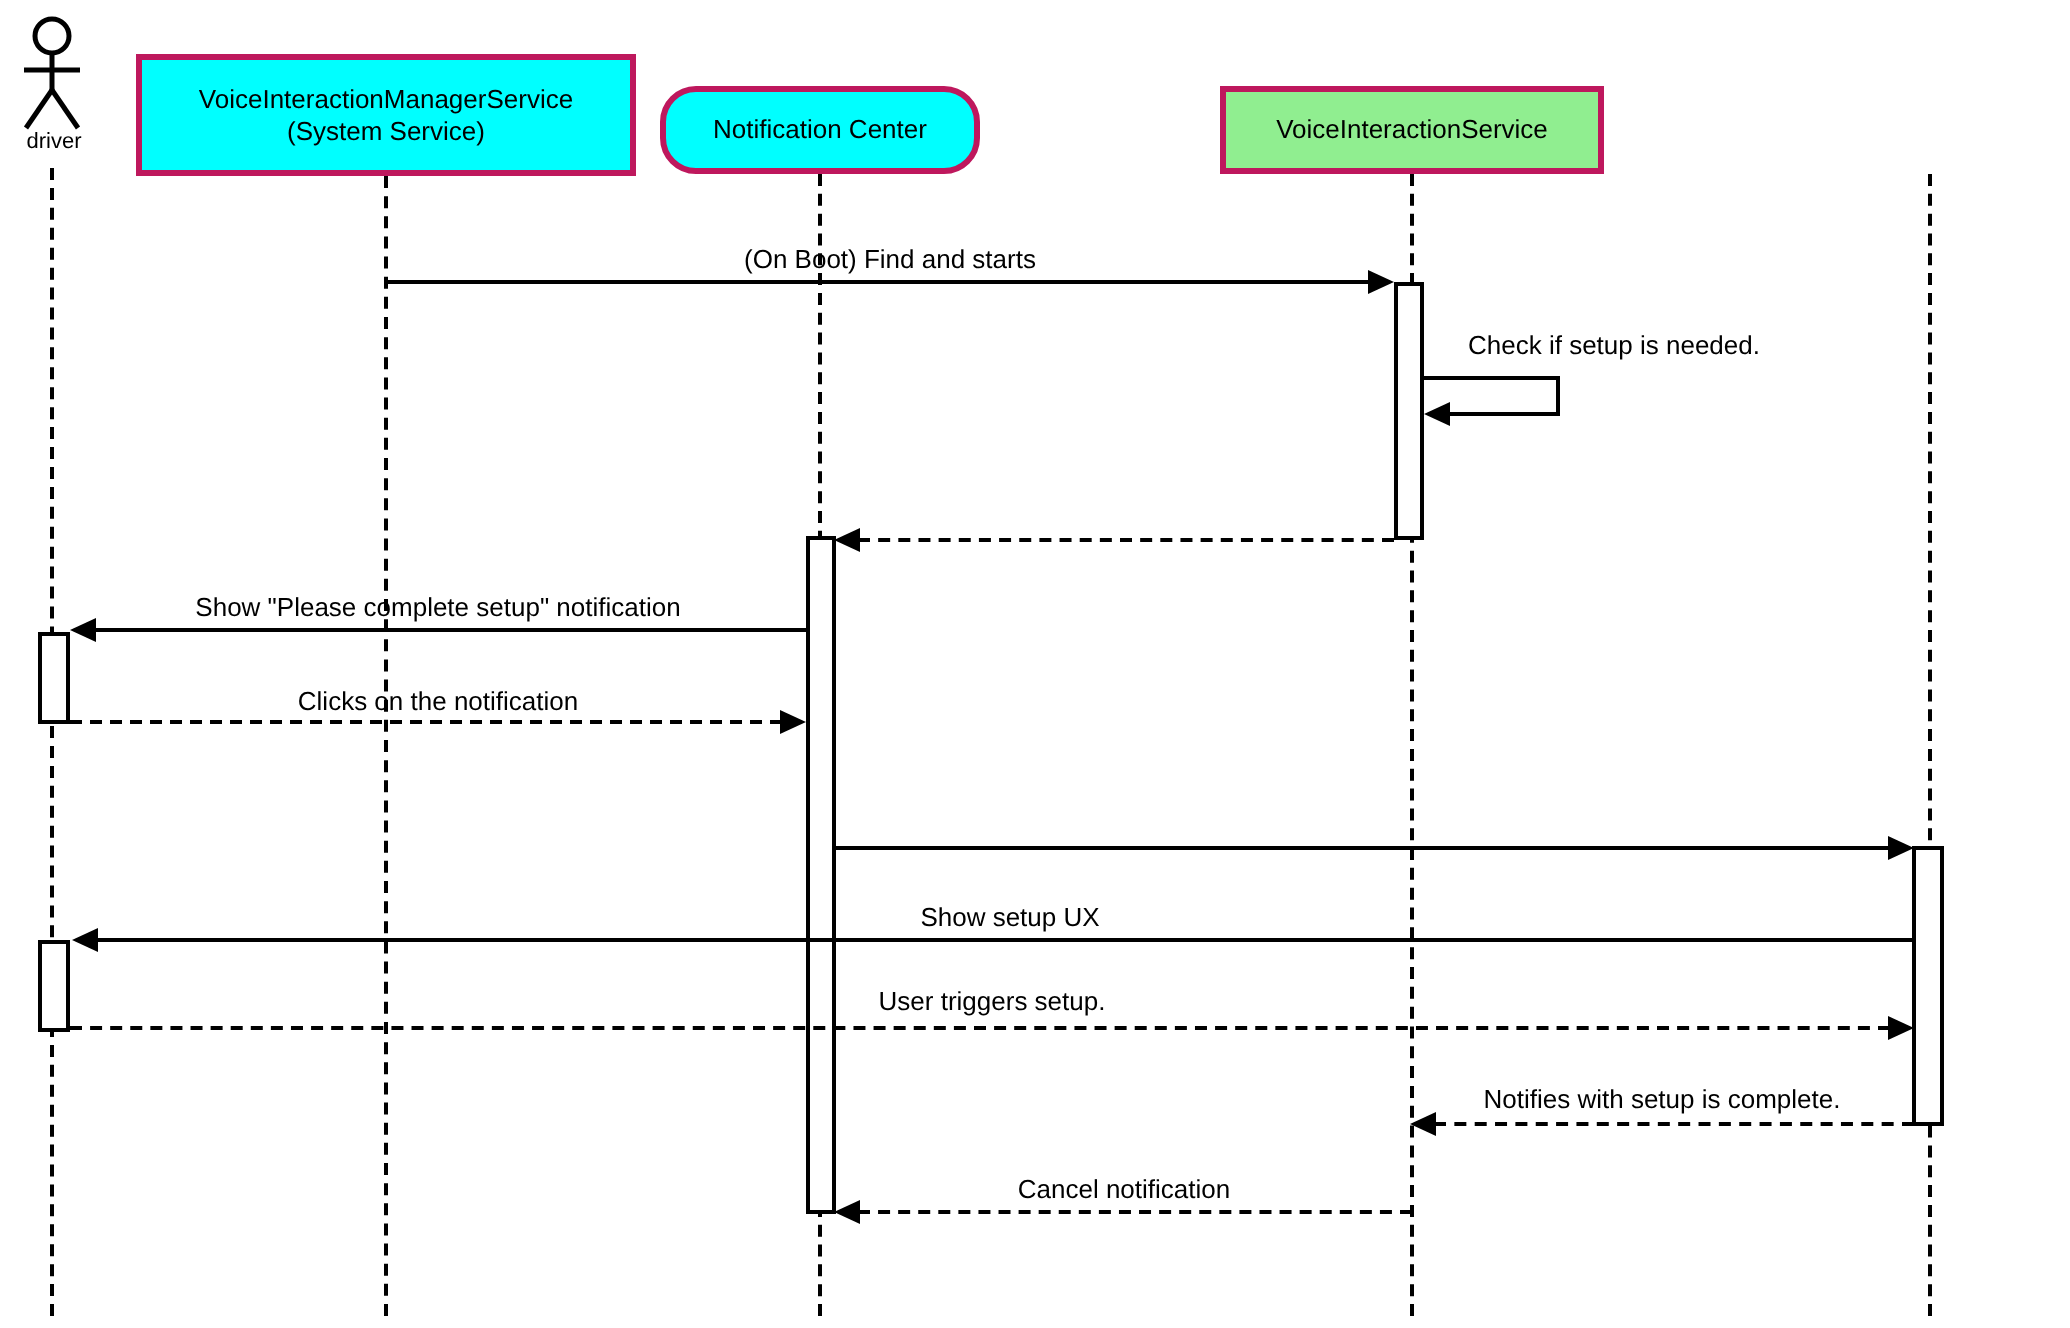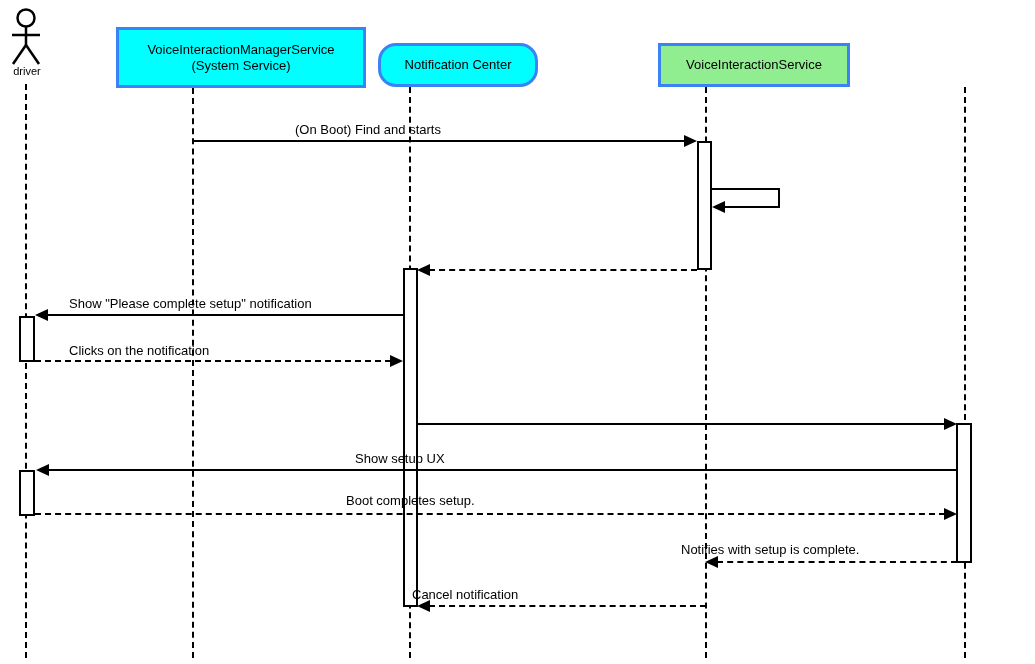--- a/index.html
+++ b/index.html
@@ -13,31 +13,30 @@
     overflow: hidden;
   }
   .lifeline {
     position: absolute;
     width: 0;
     border-left: 2px dashed #000;
     z-index: 1;
   }
   .pbox {
     position: absolute;
-    border: 3px solid #3b82f6;
+    border: 3px solid #be185d;
     display: flex;
     align-items: center;
     justify-content: center;
     text-align: center;
     font-size: 13px;
     line-height: 16px;
     white-space: pre-line;
     box-sizing: border-box;
     z-index: 3;
-    margin-left: 48px;
   }
   .act {
     position: absolute;
     background: #ffffff;
     border: 2px solid #000;
     box-sizing: border-box;
     z-index: 2;
   }
   .mline { position: absolute; height: 0; border-top: 2px solid #000; z-index: 3; }
   .mline.dashed { border-top-style: dashed; }
@@ -52,21 +51,21 @@
     border-top: 6px solid transparent; border-bottom: 6px solid transparent;
     border-right: 13px solid #000;
   }
   .lbl {
     position: absolute;
     font-size: 13px;
     line-height: 15px;
     white-space: pre-line;
     z-index: 5;
   }
-  .lbl.center { }
+  .lbl.center { text-align: center; }
   .actor-label {
     position: absolute;
     font-size: 11px;
     text-align: center;
     z-index: 3;
   }
   svg.actor { position: absolute; z-index: 3; }
 </style>
 </head>
 <body>
@@ -102,20 +101,21 @@
   <div class="act" style="left:697px; top:141px; width:15px; height:129px;"></div>
   <div class="act" style="left:403px; top:268px; width:15px; height:339px;"></div>
   <div class="act" style="left:19px; top:316px; width:16px; height:46px;"></div>
   <div class="act" style="left:19px; top:470px; width:16px; height:46px;"></div>
   <div class="act" style="left:956px; top:423px; width:16px; height:140px;"></div>
 
   <div class="lbl center" style="left:295px; top:122px; width:300px;">(On Boot) Find and starts</div>
   <div class="mline" style="left:193px; top:140px; width:493px;"></div>
   <div class="head-right" style="left:684px; top:135px;"></div>
 
+  <div class="lbl" style="left:734px; top:165px; width:220px;">Check if setup is needed.</div>
   <div class="mline" style="left:712px; top:188px; width:68px;"></div>
   <div class="vline" style="left:778px; top:188px; height:20px;"></div>
   <div class="mline" style="left:723px; top:206px; width:57px;"></div>
   <div class="head-left" style="left:712px; top:201px;"></div>
 
   <div class="mline dashed" style="left:429px; top:269px; width:268px;"></div>
   <div class="head-left" style="left:417px; top:264px;"></div>
 
   <div class="lbl center" style="left:69px; top:296px; width:300px;">Show "Please complete setup" notification</div>
   <div class="mline" style="left:46px; top:314px; width:357px;"></div>
@@ -125,21 +125,21 @@
   <div class="mline dashed" style="left:35px; top:360px; width:356px;"></div>
   <div class="head-right" style="left:390px; top:355px;"></div>
 
   <div class="mline" style="left:418px; top:423px; width:528px;"></div>
   <div class="head-right" style="left:944px; top:418px;"></div>
 
   <div class="lbl center" style="left:355px; top:451px; width:300px;">Show setup UX</div>
   <div class="mline" style="left:47px; top:469px; width:910px;"></div>
   <div class="head-left" style="left:36px; top:464px;"></div>
 
-  <div class="lbl center" style="left:346px; top:493px; width:300px;">Boot completes setup.</div>
+  <div class="lbl center" style="left:346px; top:493px; width:300px;">User triggers setup.</div>
   <div class="mline dashed" style="left:35px; top:513px; width:910px;"></div>
   <div class="head-right" style="left:944px; top:508px;"></div>
 
   <div class="lbl center" style="left:681px; top:542px; width:300px;">Notifies with setup is complete.</div>
   <div class="mline dashed" style="left:717px; top:561px; width:240px;"></div>
   <div class="head-left" style="left:705px; top:556px;"></div>
 
   <div class="lbl center" style="left:412px; top:587px; width:300px;">Cancel notification</div>
   <div class="mline dashed" style="left:429px; top:605px; width:277px;"></div>
   <div class="head-left" style="left:417px; top:600px;"></div>

